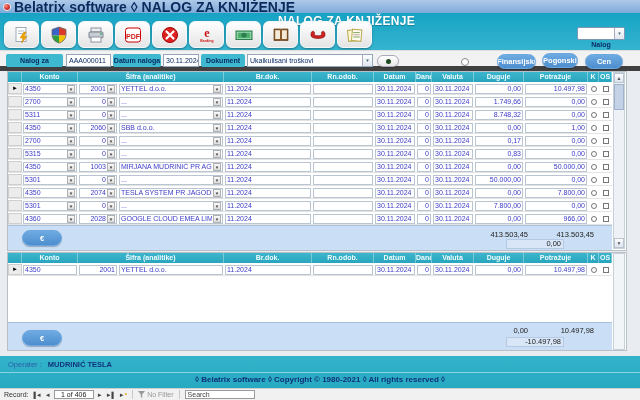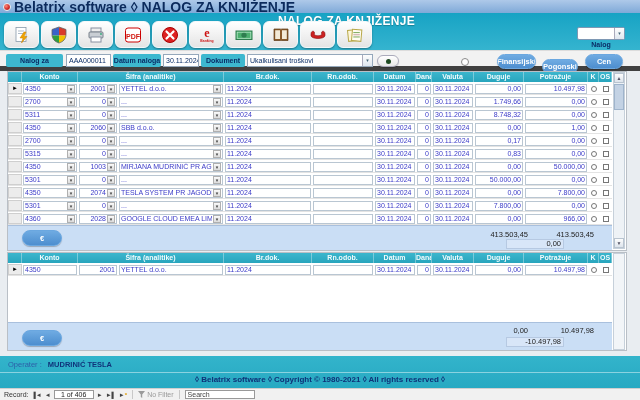--- a/index.html
+++ b/index.html
@@ -216,21 +216,21 @@
     <div class="flabel" style="left:201px;width:44px">Dokument</div>
     <div class="finput fcombo" style="left:247px;width:126px">
       <span class="ctxt">Ukalkulisani troškovi</span>
       <span class="ddarr">▾</span>
     </div>
     <div class="pillbtn">
         <div class="pilldot"></div>
       </div>
     <div class="formradio"></div>
     <div class="bluebtn" style="left:497px;top:3px;width:39px;height:15px">Finansijski</div>
-    <div class="bluebtn" style="left:542px;top:8px;width:36px;height:15px">Pogonski</div>
+    <div class="bluebtn" style="left:542px;top:2px;width:36px;height:15px">Pogonski</div>
     <div class="bluebtn" style="left:585px;top:3px;width:38px;height:15px">Cen</div>
   </div>
 
   <div class="panel" style="left:7px;top:71px;width:620px;height:180px"></div>
   <div class="panel" style="left:7px;top:252px;width:620px;height:99px"></div>
 
   <div class="ghead" style="top:72px">
     <div class="hc"></div>
     <div class="hc">Konto</div>
     <div class="hc span2">Šifra (analitike)</div>

